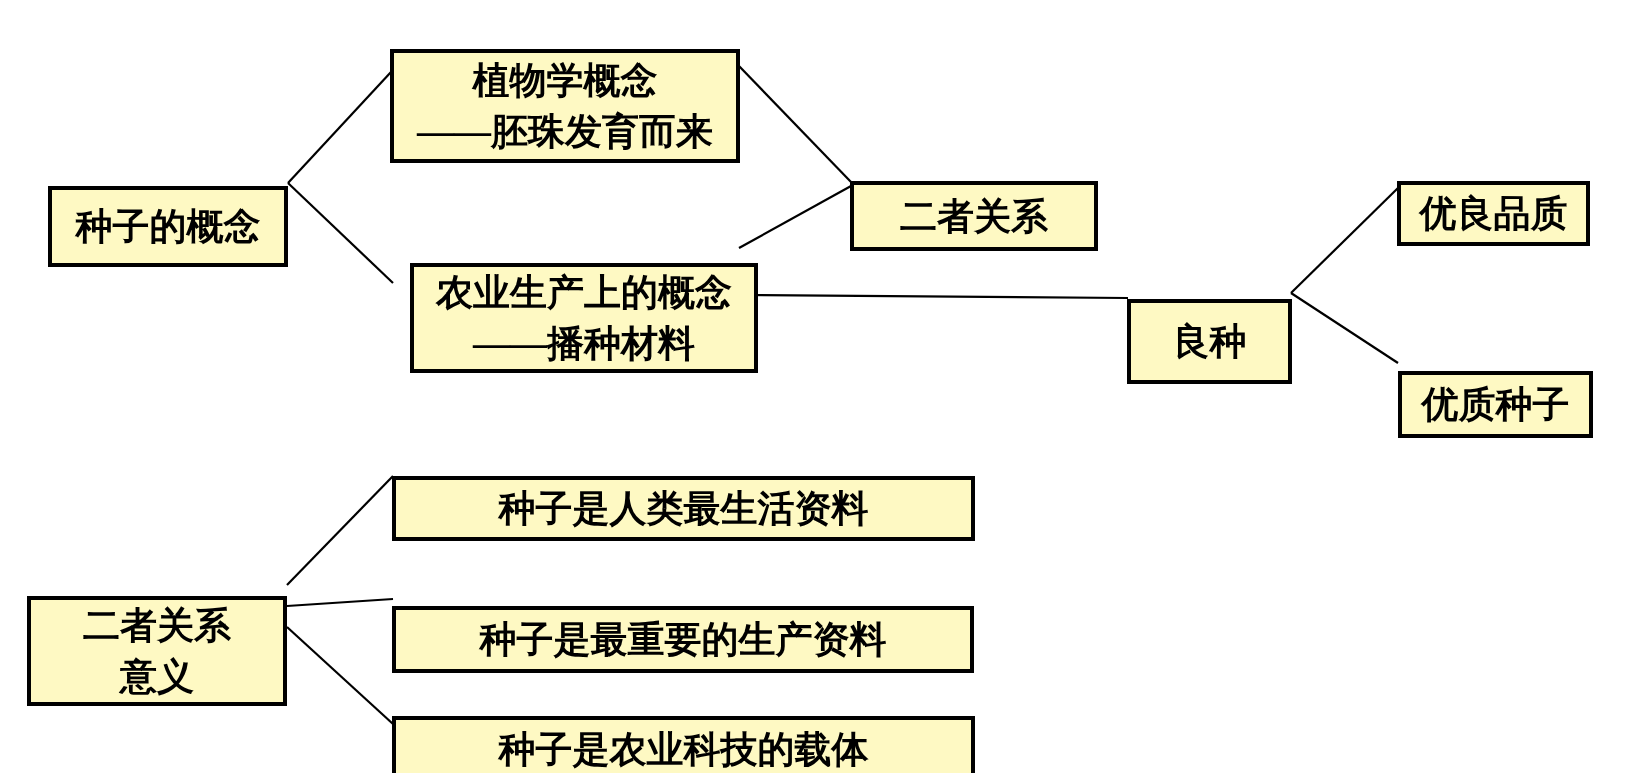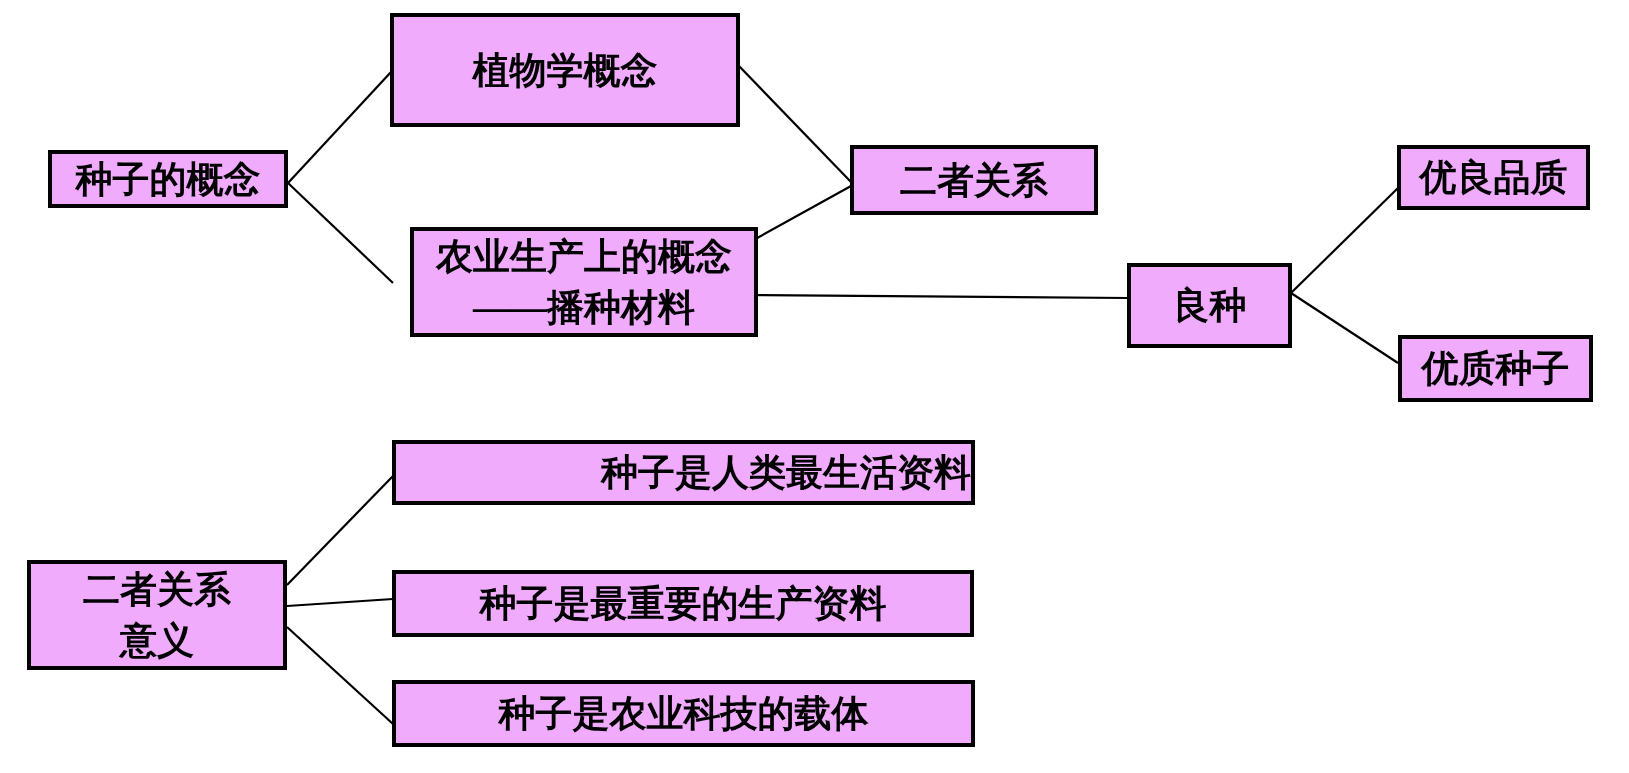--- a/index.html
+++ b/index.html
@@ -19,43 +19,44 @@
     position: absolute;
     left: 0;
     top: 0;
     width: 1629px;
     height: 773px;
   }
   .node {
     position: absolute;
     box-sizing: border-box;
     border: 4px solid #000000;
-    background: #f0abfc;
+    background: #fef9c3;
     display: flex;
     flex-direction: column;
     align-items: center;
     justify-content: center;
     text-align: center;
     color: #000000;
     font-weight: bold;
     font-size: 37px;
     line-height: 51px;
     white-space: nowrap;
     z-index: 2;
+    margin-top: 36px;
   }
   
-  .n-seed-concept   { left: 48px;   top: 150px; width: 240px; height: 58px; }
+  .n-seed-concept   { left: 48px;   top: 150px; width: 240px; height: 81px; }
   .n-botanical      { left: 390px;  top: 13px;  width: 350px; height: 114px; }
   .n-agricultural   { left: 410px;  top: 227px; width: 348px; height: 110px; }
   .n-relation       { left: 850px;  top: 145px; width: 248px; height: 70px; }
   .n-good-seed      { left: 1127px; top: 263px; width: 165px; height: 85px; }
   .n-fine-quality   { left: 1397px; top: 145px; width: 193px; height: 65px; }
   .n-quality-seed   { left: 1398px; top: 335px; width: 195px; height: 67px; }
   .n-importance     { left: 27px;   top: 560px; width: 260px; height: 110px; }
-  .n-living         { left: 392px;  top: 440px; width: 583px; height: 65px; align-items: flex-end; }
+  .n-living         { left: 392px;  top: 440px; width: 583px; height: 65px; }
   .n-production     { left: 392px;  top: 570px; width: 582px; height: 67px; }
   .n-carrier        { left: 392px;  top: 680px; width: 583px; height: 67px; text-align: right; }
 </style>
 </head>
 <body>
 
 <div class="canvas">
 
   <svg class="connectors" viewBox="0 0 1629 773" xmlns="http://www.w3.org/2000/svg">
     <line x1="288" y1="183" x2="391" y2="72" stroke="#000000" stroke-width="2.2"></line>
@@ -69,20 +70,21 @@
     <line x1="287" y1="606" x2="393" y2="599" stroke="#000000" stroke-width="2.2"></line>
     <line x1="287" y1="627" x2="393" y2="724" stroke="#000000" stroke-width="2.2"></line>
   </svg>
 
   <div class="node n-seed-concept">
     <span>种子的概念</span>
   </div>
 
   <div class="node n-botanical">
     <span>植物学概念</span>
+    <span>——胚珠发育而来</span>
   </div>
 
   <div class="node n-agricultural">
     <span>农业生产上的概念</span>
     <span>——播种材料</span>
   </div>
 
   <div class="node n-relation">
     <span>二者关系</span>
   </div>

